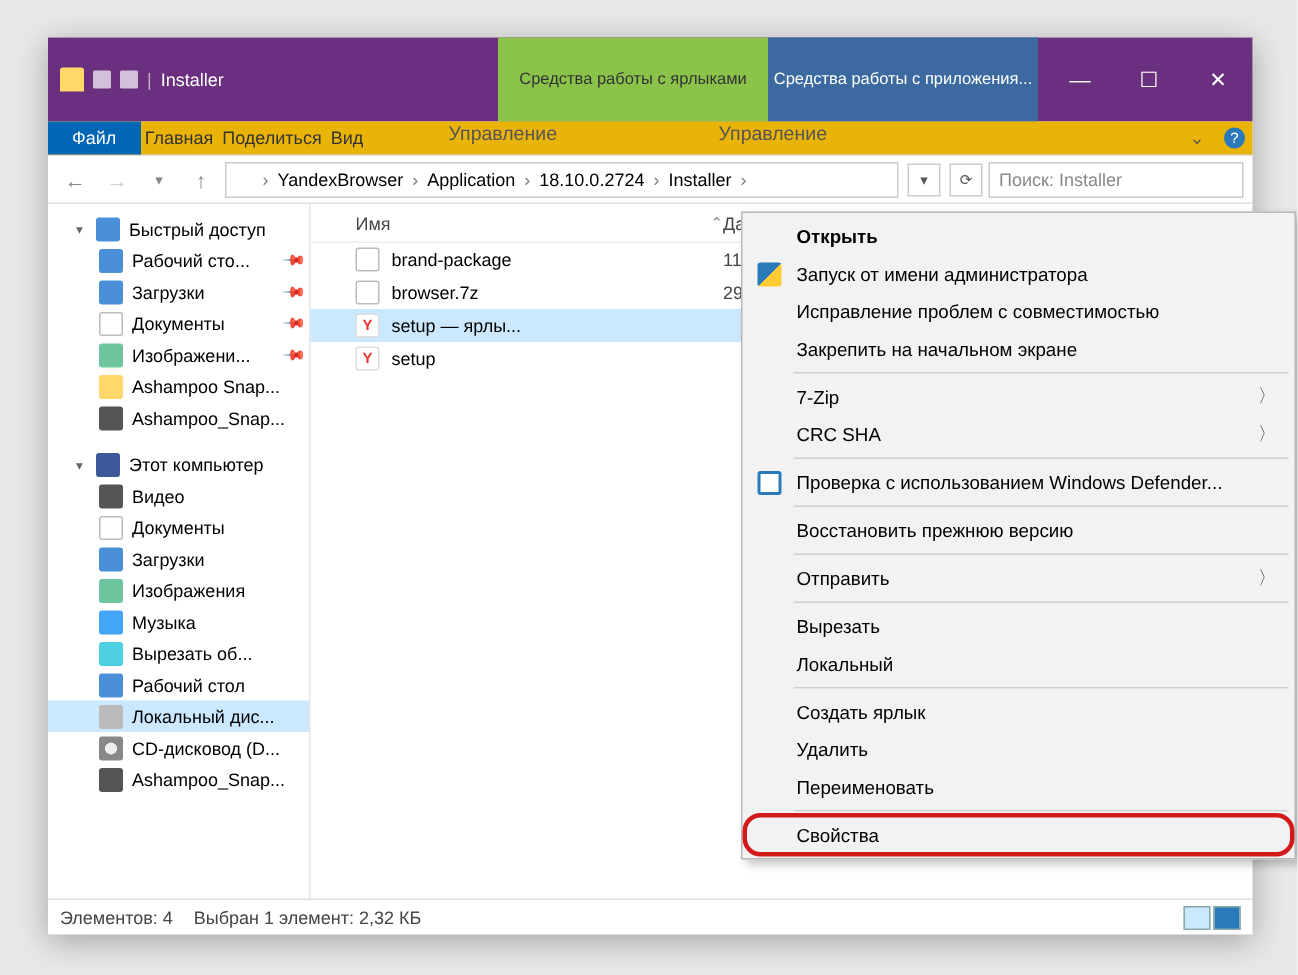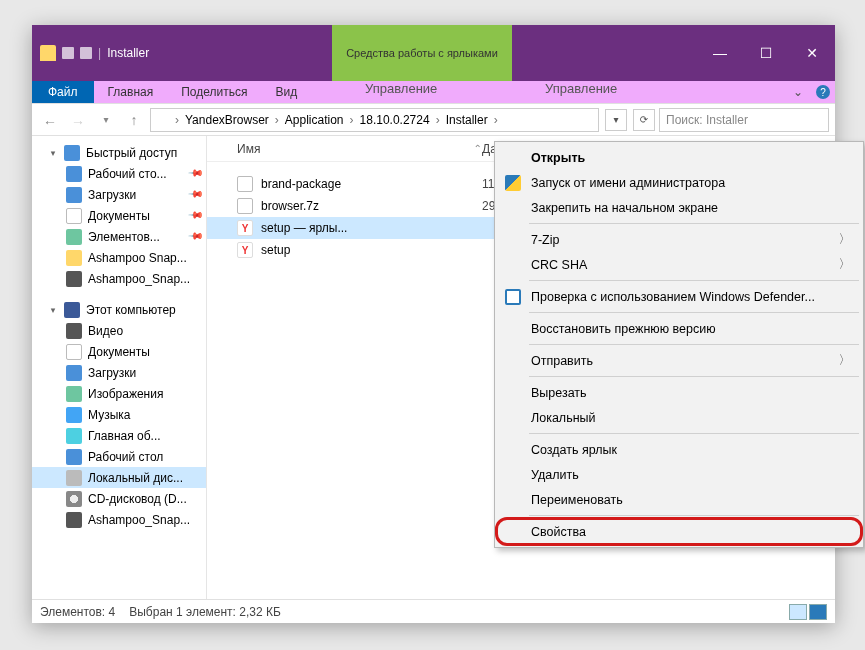--- a/index.html
+++ b/index.html
@@ -12,23 +12,23 @@
   .title-left .folder-ico { width: 16px; height: 16px; background: #ffd76a; border-radius: 2px 2px 0 0; position: relative; }
   .title-left .pipe { color: rgba(255,255,255,.6); font-size: 12px; }
   .title-text { font-size: 12px; white-space: nowrap; }
   .ctx-tab { flex: 0 0 180px; display: flex; flex-direction: column; align-items: center; justify-content: center; font-size: 11px; }
   .ctx-tab.green { background: #8bc34a; color: #333; }
   .ctx-tab.blue  { background: #3c6aa0; color: #fff; }
   .win-controls { margin-left: auto; display: flex; }
   .win-btn { width: 46px; display: flex; align-items: center; justify-content: center; color: #fff; font-size: 14px; }
 
   
-  .ribbon { height: 23px; background: #f0abfc; display: flex; align-items: stretch; border-bottom: 1px solid #e0e0e0; font-size: 12px; }
+  .ribbon { height: 23px; background: #eab308; display: flex; align-items: stretch; border-bottom: 1px solid #e0e0e0; font-size: 12px; }
   .ribbon .file-tab { background: #0066b3; color: #fff; padding: 0 16px; display: flex; align-items: center; }
-  .ribbon .tab { padding: 0 14px; display: flex; align-items: center; color: #333; }
+  .ribbon .tab { padding: 0 3px; display: flex; align-items: center; color: #333; }
   .ribbon .spacer { flex: 1; }
   .ribbon .ctx-label { font-size: 13px; color: #555; width: 180px; text-align: center; }
   .ribbon .chevron { padding: 0 8px; display:flex; align-items:center; color:#555;}
   .ribbon .help { width: 24px; display: flex; align-items:center; justify-content:center;}
   .help-ico { width:14px; height:14px; border-radius:50%; background:#2a7ab9; color:#fff; font-size:10px; display:flex; align-items:center; justify-content:center;}
 
   
   .addr { height: 32px; display: flex; align-items: center; padding: 4px 6px; gap: 4px; border-bottom: 1px solid #e0e0e0; }
   .nav-btn { width:24px; height:24px; display:flex; align-items:center; justify-content:center; color:#888; font-size:14px;}
   .crumbs { flex: 1; border: 1px solid #ccc; height: 24px; display: flex; align-items: center; padding: 0 4px; font-size: 12px; gap: 2px; overflow:hidden;}
@@ -41,21 +41,21 @@
   .body { flex:1; display:flex; min-height:0; }
   .sidebar { width: 175px; border-right:1px solid #e5e5e5; padding: 6px 0; font-size: 12px; overflow:hidden;}
   .side-item { display:flex; align-items:center; height:21px; padding: 0 4px 0 16px; gap:6px; white-space:nowrap; overflow:hidden; }
   .side-item.indent { padding-left: 34px; }
   .side-item.sel { background:#cce8ff; }
   .side-ico { width:16px; height:16px; flex:0 0 16px; border-radius:2px; }
   .pin { margin-left:auto; color:#777; font-size:10px; transform:rotate(45deg);}
   .expander { width:10px; color:#666; font-size:9px; text-align:center;}
   .side-gap { height: 10px; }
 
-  .content { flex:1; position:relative; display:flex; flex-direction:column;gap:11px; }
+  .content { flex:1; position:relative; display:flex; flex-direction:column; }
   .cols { display:flex; height:26px; align-items:center; font-size:12px; color:#444; border-bottom:1px solid #eee; padding-left:30px;}
   .col-name { width:245px; display:flex; align-items:center; gap:6px;}
   .col-date { width:130px;} .col-type{ width:105px;} .col-size{ width:88px; text-align:right;}
   .row { display:flex; height:22px; align-items:center; font-size:12px; padding-left:30px;}
   .row.sel { background:#cce8ff;}
   .row .ico{ width:16px; height:16px; margin-right:8px; border-radius:2px;}
   .row .c-name{ width:245px; display:flex; align-items:center;}
   .row .c-date{ width:130px; color:#444;} .row .c-type{ width:105px; color:#444;}
   .row .c-size{ width:88px; text-align:right; color:#444;}
 
@@ -92,20 +92,23 @@
   <div class="titlebar">
     <div class="title-left">
       <span class="folder-ico"></span>
       <span style="width:12px;height:12px;background:#fff;opacity:.7;border-radius:1px;"></span>
       <span style="width:12px;height:12px;background:#fff;opacity:.7;border-radius:1px;"></span>
       <span class="pipe">|</span>
       <span class="title-text">Installer</span>
     </div>
     <div class="ctx-tab green">
       <span>Средства работы с ярлыками</span>
+    </div>
+    <div class="ctx-tab blue">
+      <span>Средства работы с приложения...</span>
     </div>
     <div class="win-controls">
       <div class="win-btn">—</div>
       <div class="win-btn">☐</div>
       <div class="win-btn">✕</div>
     </div>
   </div>
 
   <div class="ribbon">
     <div class="file-tab">Файл</div>
@@ -171,21 +174,21 @@
           <span>Загрузки</span>
           <span class="pin">📌</span>
         </div>
       <div class="side-item indent">
           <span class="side-ico ic-doc"></span>
           <span>Документы</span>
           <span class="pin">📌</span>
         </div>
       <div class="side-item indent">
           <span class="side-ico ic-pic"></span>
-          <span>Элементов...</span>
+          <span>Изображени...</span>
           <span class="pin">📌</span>
         </div>
       <div class="side-item indent">
           <span class="side-ico ic-yellow"></span>
           <span>Ashampoo Snap...</span>
         </div>
       <div class="side-item indent">
           <span class="side-ico ic-dark"></span>
           <span>Ashampoo_Snap...</span>
         </div>
@@ -210,21 +213,21 @@
       <div class="side-item indent">
           <span class="side-ico ic-pic"></span>
           <span>Изображения</span>
         </div>
       <div class="side-item indent">
           <span class="side-ico ic-music"></span>
           <span>Музыка</span>
         </div>
       <div class="side-item indent">
           <span class="side-ico ic-cyan"></span>
-          <span>Главная об...</span>
+          <span>Вырезать об...</span>
         </div>
       <div class="side-item indent">
           <span class="side-ico ic-blue"></span>
           <span>Рабочий стол</span>
         </div>
       <div class="side-item indent sel">
           <span class="side-ico ic-grey"></span>
           <span>Локальный дис...</span>
         </div>
       <div class="side-item indent">
@@ -288,20 +291,23 @@
 
       <div class="ctxmenu">
         <div class="mi bold">
             <span>Открыть</span>
           </div>
         <div class="mi">
             <span class="mico shield"></span>
             <span>Запуск от имени администратора</span>
           </div>
         <div class="mi">
+            <span>Исправление проблем с совместимостью</span>
+          </div>
+        <div class="mi">
             <span>Закрепить на начальном экране</span>
           </div>
         <div class="sep"></div>
         <div class="mi">
             <span>7-Zip</span>
             <span class="arrow">〉</span>
           </div>
         <div class="mi">
             <span>CRC SHA</span>
             <span class="arrow">〉</span>

